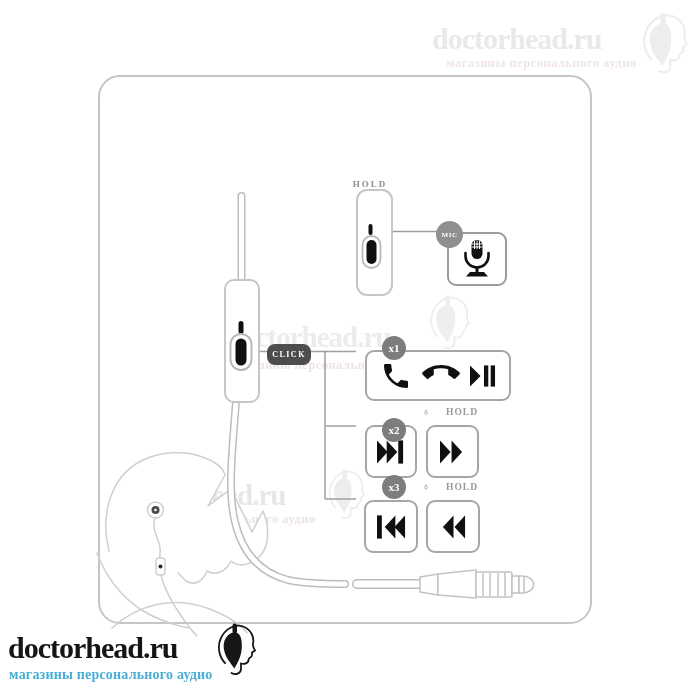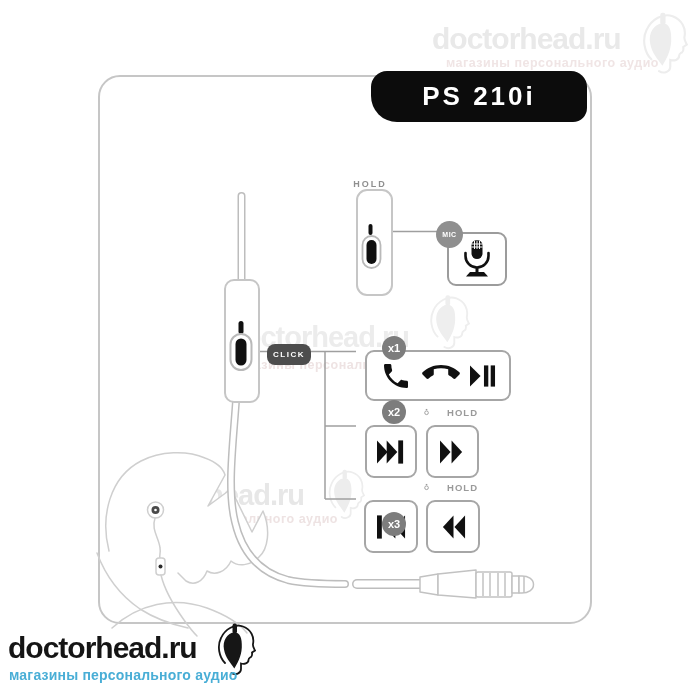--- a/index.html
+++ b/index.html
@@ -1,17 +1,17 @@
 <!DOCTYPE html>
 <html><head>
 <meta charset="utf-8">
 <style>
   html,body{margin:0;padding:0;background:#fff;}
   .stage{position:relative;width:688px;height:688px;background:#ffffff;overflow:hidden;
-         font-family:Liberation Sans, sans-serif;}
+         font-family:Liberation Serif, serif;}
 
   
   .wm-text{position:absolute;font-weight:bold;color:#e9e9e9;letter-spacing:-1px;white-space:nowrap;z-index:1;}
   .wm-sub{position:absolute;font-weight:bold;color:#f0e5e5;letter-spacing:.5px;white-space:nowrap;z-index:1;}
   .wm-icon{position:absolute;color:#ededed;z-index:1;}
 
   
   .frame{position:absolute;left:98px;top:75px;width:490px;height:545px;
          border:2px solid #c6c6c6;border-radius:22px;z-index:2;background:transparent;}
   .ps-badge{position:absolute;left:371px;top:71px;width:216px;height:51px;background:#0c0c0c;
@@ -77,23 +77,20 @@
       <use href="#hpg"></use>
     </svg>
 
   <div class="wm-text" style="left:122px;top:479px;font-size:29px;color:#e7e7e7;">doctorhead.ru</div>
   <div class="wm-sub" style="left:125px;top:512px;font-size:12.5px;color:#eee3e3;">магазины персонального аудио</div>
   <svg class="wm-icon" style="left:323px;top:466px;" width="42" height="58">
       <use href="#hpg"></use>
     </svg>
 
   <div class="frame"></div>
-  <div class="ps-badge">
-    <span>PS 210i</span>
-  </div>
 
   <svg class="overlay" width="688" height="688">
 
     <g stroke="#cfcfcf" stroke-width="1.5" fill="none" stroke-linecap="round" stroke-linejoin="round">
       <path d="M109 551 C100 516 110 477 141 461 C160 451 187 450 205 458 C216 462 223 468 225 475
                L208 506 L231 489 L252 532 L263 511
                C271 530 268 549 259 557 C250 566 238 567 231 561
                C226 572 215 576 207 571 C203 582 194 586 186 581 L178 573" fill="#ffffff"></path>
       <path d="M97 553 C106 577 121 596 140 609 C154 618 170 624 188 628"></path>
       <path d="M112 628 C138 604 174 596 207 608 C226 615 240 624 247 633"></path>
@@ -154,22 +151,22 @@
       <rect x="230.5" y="334" width="21" height="36" rx="10.5" fill="#ffffff" stroke="#b9b9b9" stroke-width="2"></rect>
       <rect x="235.5" y="338.5" width="11" height="27" rx="5.5" fill="#101010"></rect>
     </g>
   </svg>
 
   <div class="front-label">HOLD</div>
   <div class="mic-circle">MIC</div>
   <div class="click-pill">CLICK</div>
 
   <div class="press-badge" style="left:354px;top:336px;">x1</div>
-  <div class="press-badge" style="left:354px;top:400px;">x2</div>
-  <div class="press-badge" style="left:354px;top:512px;">x3</div>
+  <div class="press-badge" style="left:354px;top:418px;">x2</div>
+  <div class="press-badge" style="left:354px;top:475px;">x3</div>
 
   <div class="box" style="left:447px;top:232px;width:56px;height:50px;border-color:#9c9c9c;">
     <svg width="30" height="38" viewBox="0 0 30 38">
       <rect x="9.5" y="0" width="11" height="19" rx="5.5" class="icon-black"></rect>
       <line x1="9.5" y1="4" x2="20.5" y2="4" stroke="#fff" stroke-width="1"></line>
       <line x1="9.5" y1="7" x2="20.5" y2="7" stroke="#fff" stroke-width="1"></line>
       <line x1="12.5" y1="1" x2="12.5" y2="9" stroke="#fff" stroke-width="1"></line>
       <line x1="15" y1="0.5" x2="15" y2="9" stroke="#fff" stroke-width="1"></line>
       <line x1="17.5" y1="1" x2="17.5" y2="9" stroke="#fff" stroke-width="1"></line>
       <path d="M3.5 13 v3 a11.5 11.5 0 0 0 23 0 v-3" fill="none" stroke="#101010" stroke-width="2.6" stroke-linecap="round"></path>

